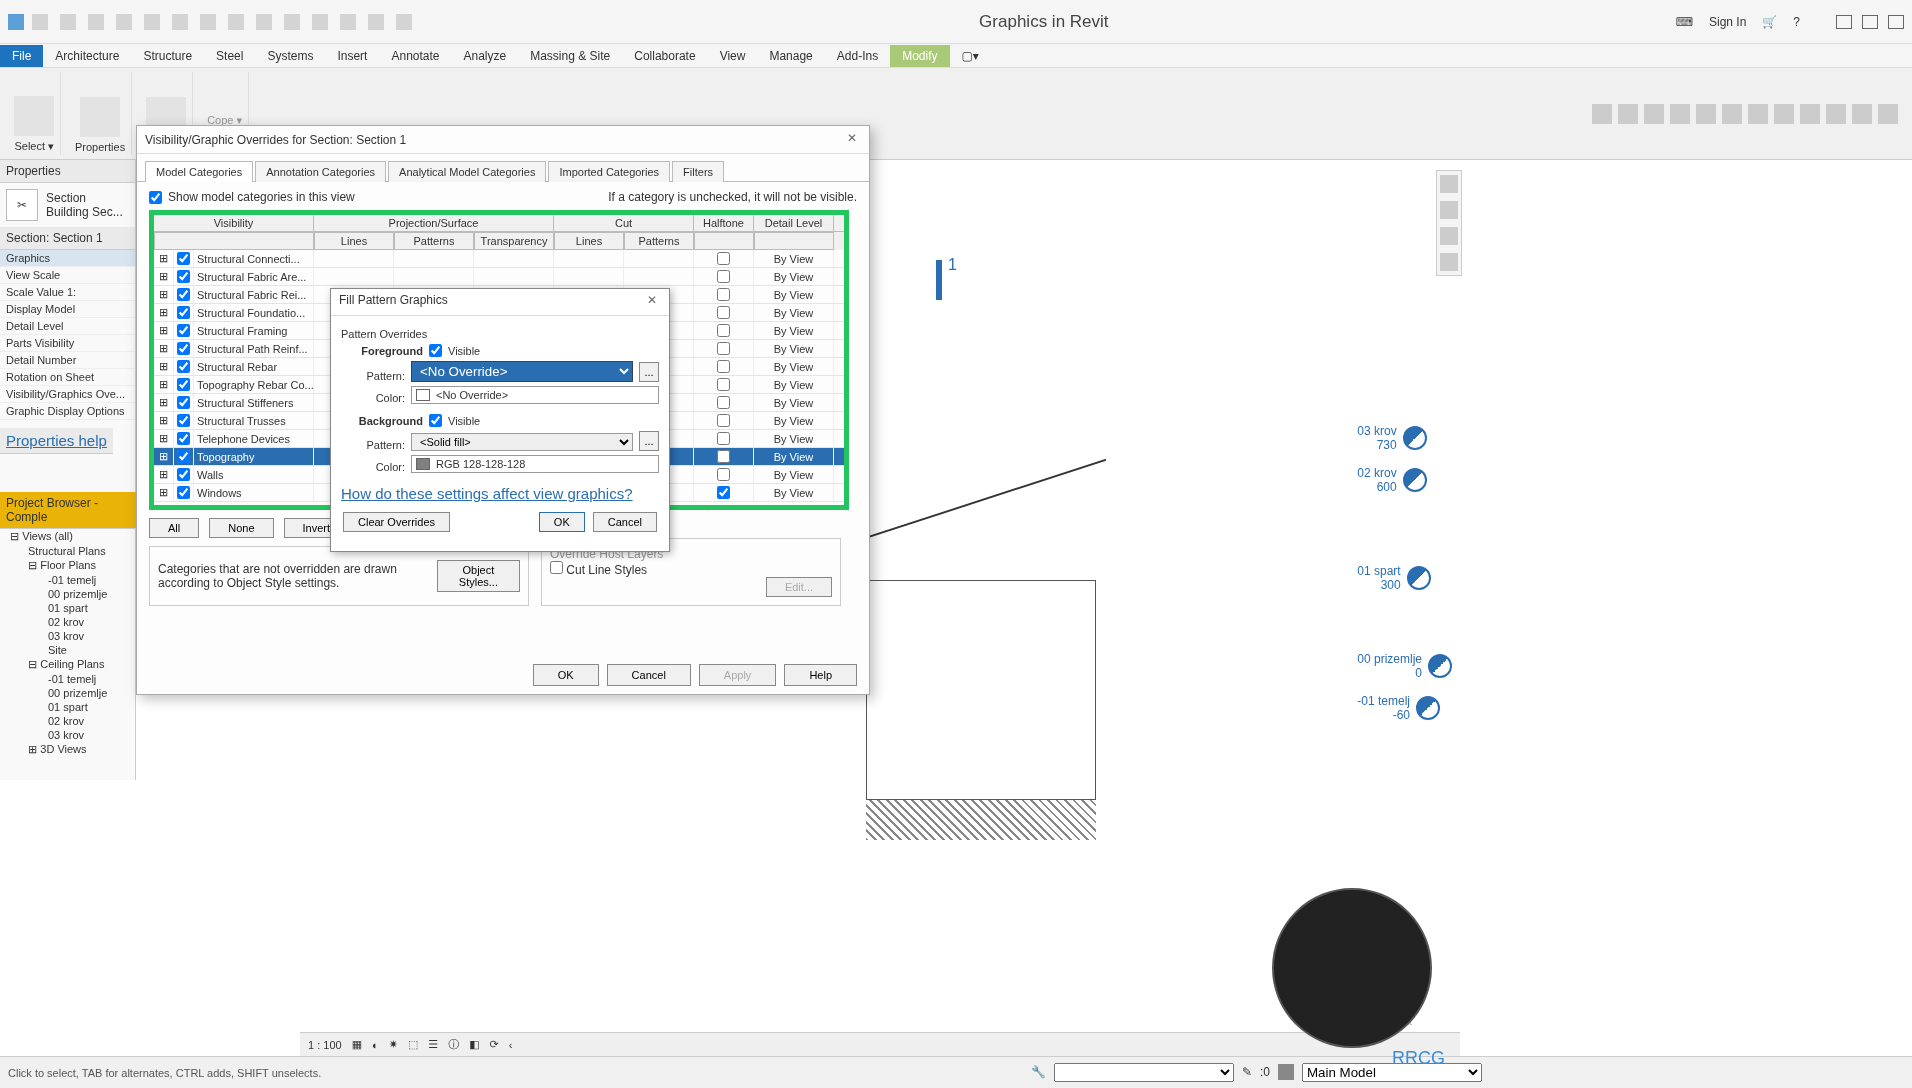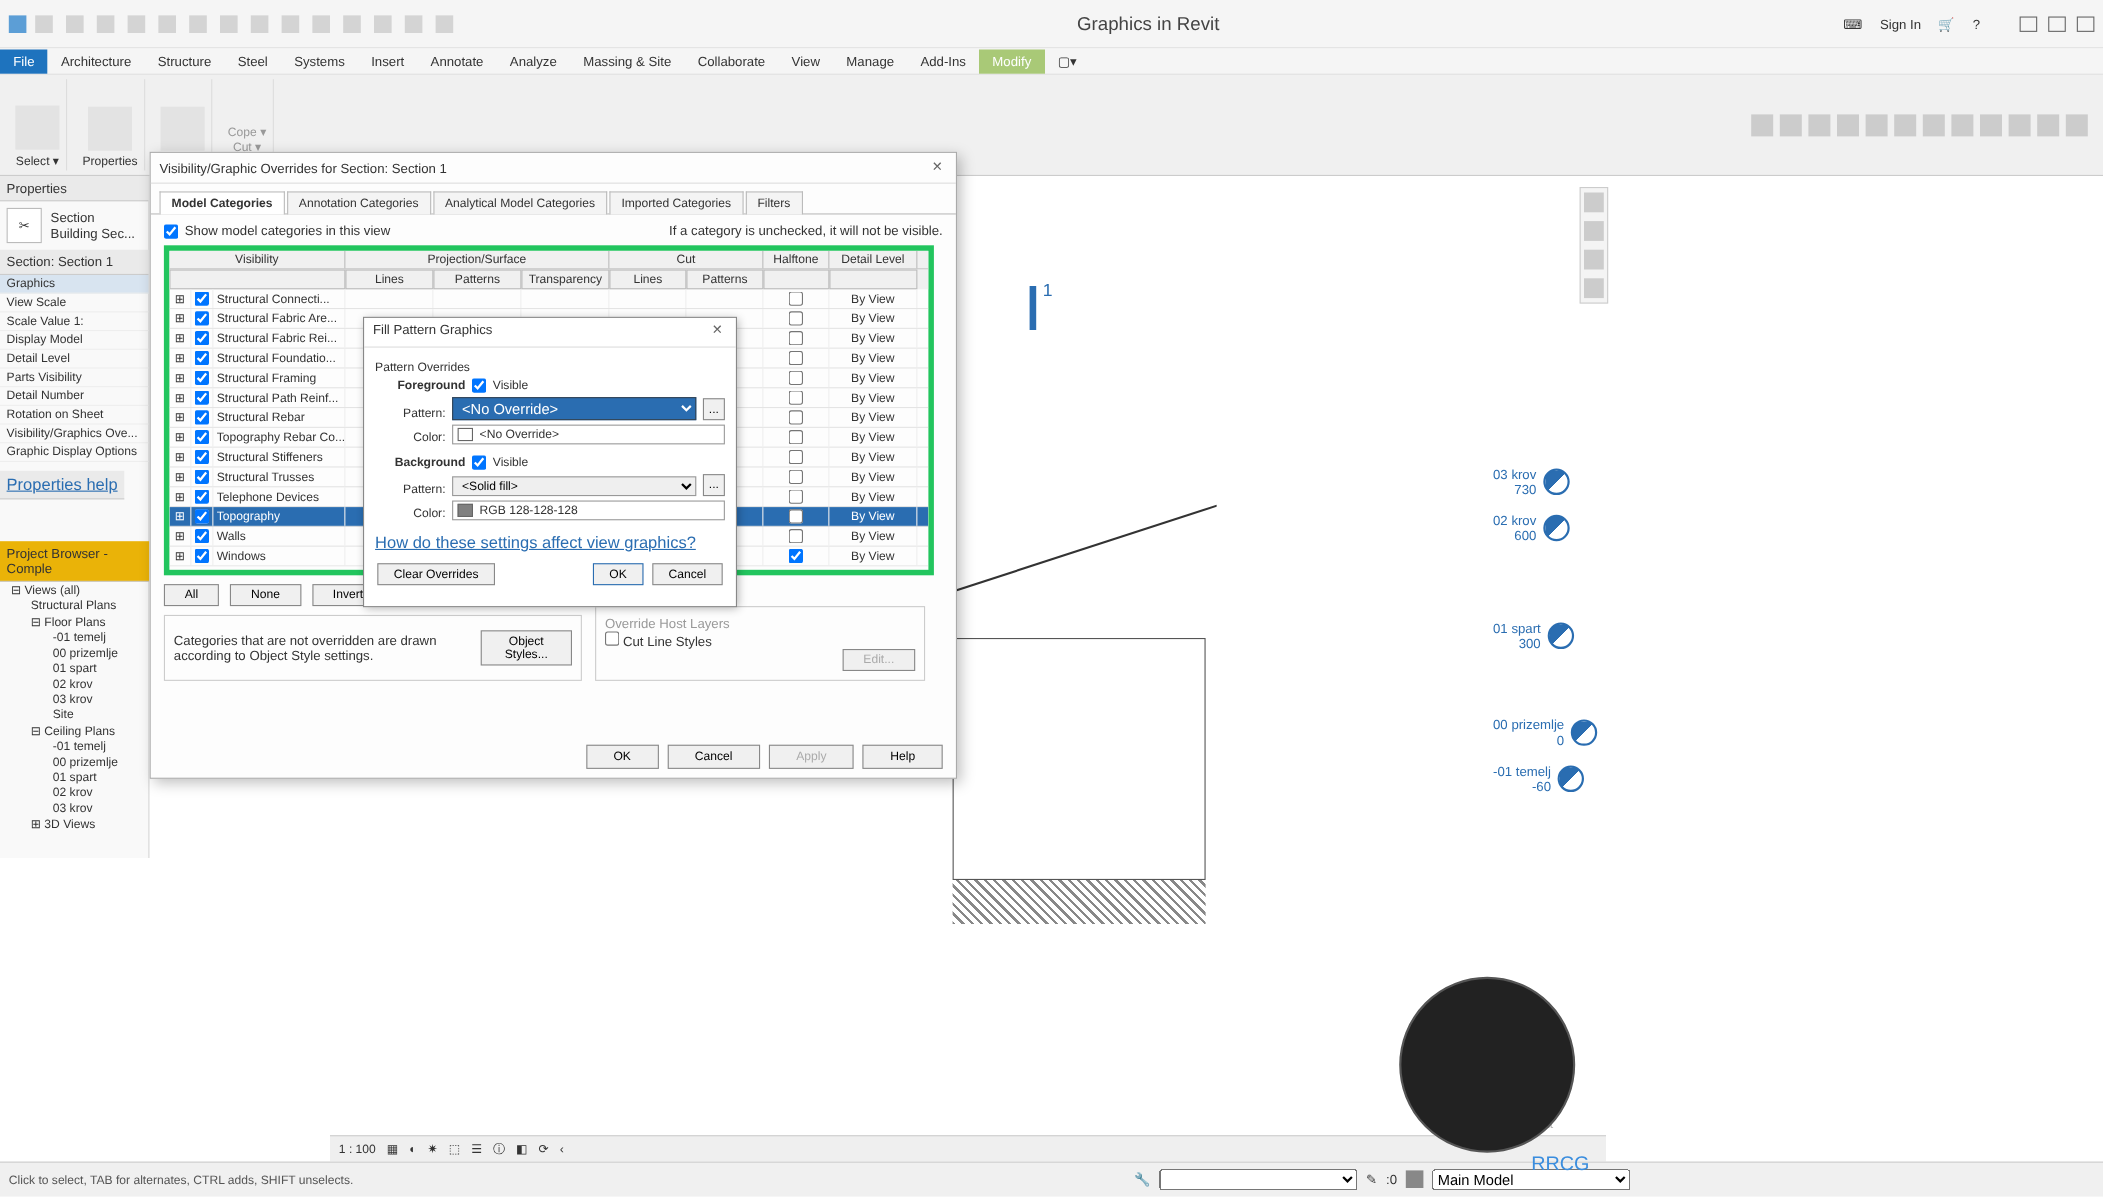--- a/index.html
+++ b/index.html
@@ -46,26 +46,26 @@
   .tree .lvl2{padding-left:28px;}
 
   
   .canvas-area{position:absolute;left:136px;top:160px;right:0;bottom:40px;background:#fff;}
   .level-marks{position:absolute;right:460px;top:250px;font-size:12px;}
   .level-marks .lvl{display:flex;align-items:center;gap:6px;margin:14px 0;position:relative;}
   .level-marks .circle{width:24px;height:24px;border-radius:50%;border:2px solid #2a6db1;background:linear-gradient(135deg,#2a6db1 50%,#fff 50%);}
   .level-marks .txt{color:#2a6db1;text-align:right;}
 
   
-  .vg-dialog { position:absolute; left:136px; top:138px; width:734px; height:570px; background:#fdfdfd; border:1px solid #aaa; box-shadow:4px 4px 12px rgba(0,0,0,.25);}
+  .vg-dialog { position:absolute; left:136px; top:125px; width:734px; height:570px; background:#fdfdfd; border:1px solid #aaa; box-shadow:4px 4px 12px rgba(0,0,0,.25);}
   .dlg-titlebar{height:28px;display:flex;align-items:center;padding:0 8px;border-bottom:1px solid #ddd;}
   .dlg-close{margin-left:auto;width:18px;height:18px;text-align:center;cursor:pointer;color:#666;}
   .dlg-tabs{display:flex;padding:6px 8px 0;}
   .dlg-tabs .dtab{padding:4px 10px;border:1px solid #bbb;border-bottom:none;background:#f4f4f4;margin-right:2px;font-size:11px;position:relative;top:1px;}
-  .dlg-tabs .dtab.active{background:#fff;font-weight:bold;}
+  .dlg-tabs .dtab.active{background:#fff;font-weight:normal;}
   .dlg-body{padding:8px 12px;border-top:1px solid #bbb;height:calc(100% - 70px);}
   .chk-row{display:flex;align-items:center;gap:6px;margin-bottom:6px;}
   .filter-row{display:flex;align-items:center;gap:10px;margin-bottom:6px;}
   select.dd{border:1px solid #999;padding:1px 4px;font-size:11px;}
 
   .cat-table{border:5px solid #22c55e;width:700px;height:300px;overflow:hidden;position:relative;}
   .ct-head{display:grid;grid-template-columns:160px 80px 80px 80px 70px 70px 60px 80px;background:#f0f0f0;font-size:11px;}
   .ct-head div{border:1px solid #bbb;text-align:center;padding:2px;}
   .ct-group{display:grid;grid-template-columns:160px 240px 140px 60px 80px;border-bottom:1px solid #bbb;background:#f0f0f0;font-size:11px;text-align:center;}
   .ct-group div{border-right:1px solid #bbb;padding:2px;}

